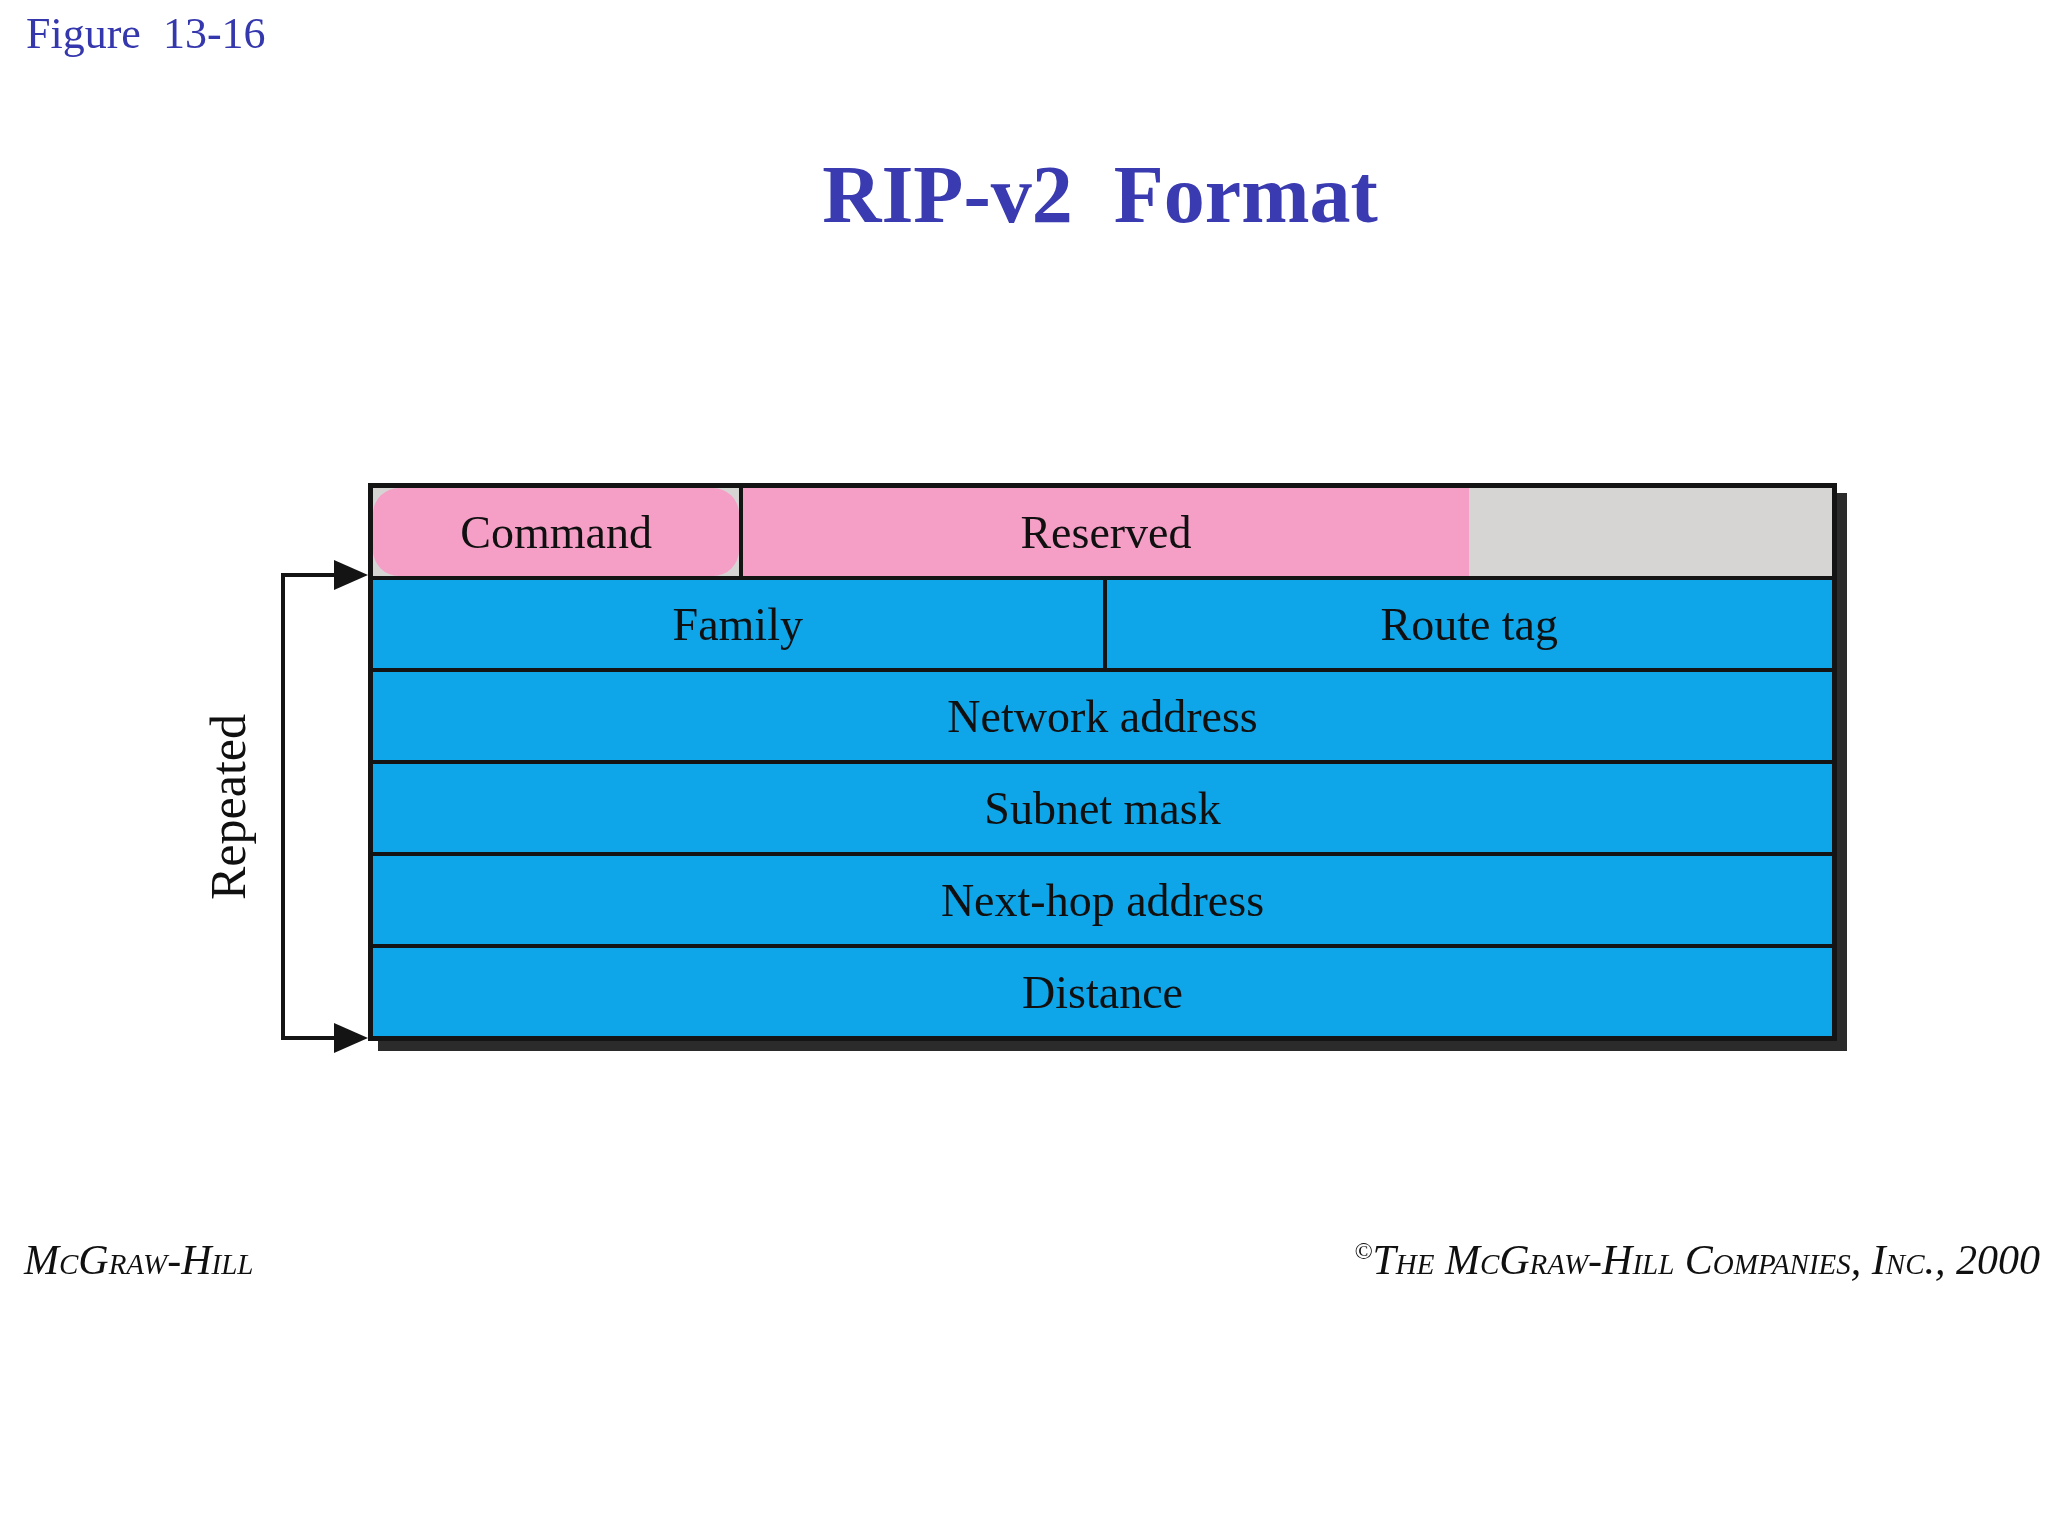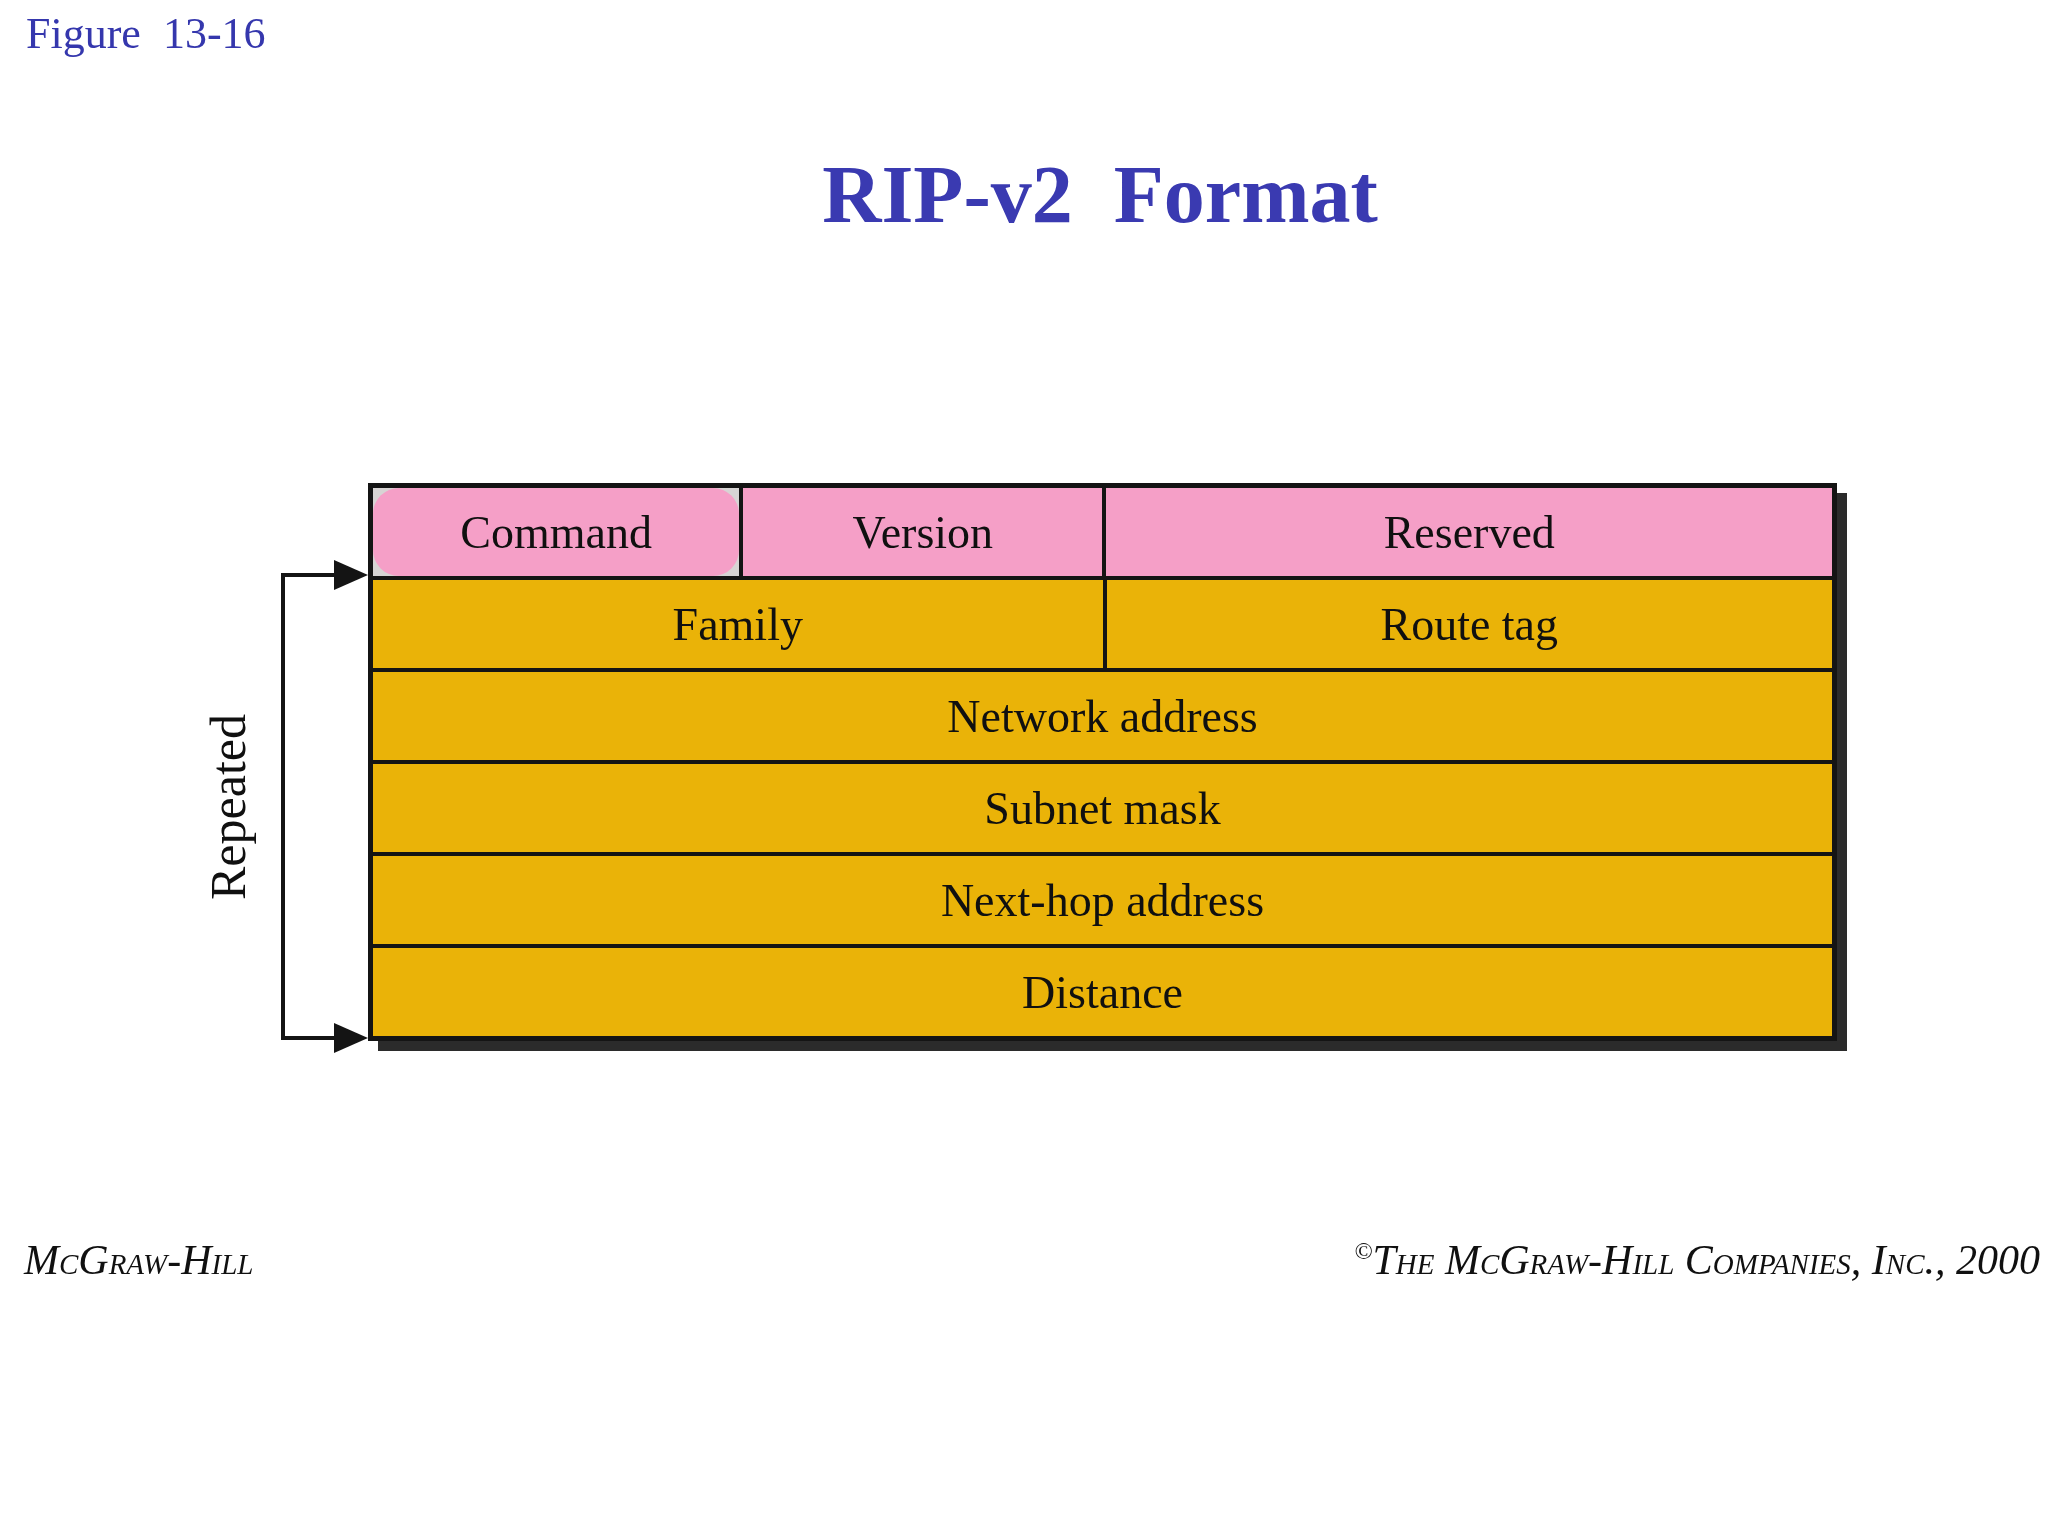--- a/index.html
+++ b/index.html
@@ -31,21 +31,21 @@
   .prow { flex:1 1 0; display:flex; min-height:0; }
   .prow + .prow { border-top:4px solid #141414; }
   .cell {
     box-sizing:border-box;
     display:flex; align-items:center; justify-content:center;
     font-size:46px; color:#101010; overflow:hidden;
   }
   .cell + .cell { border-left:4px solid #141414; }
   .w25a { width:25.1%;border-radius:26px; } .w25b { width:24.9%; } .w50 { width:50%; } .w100 { width:100%; }
   .pink { background:#f59fc7; }
-  .gray { background:#eab308; }
+  .gray { background:#0ea5e9; }
 
   
   .bracket-vline {
     position:absolute; left:281px; top:573px; width:4px; height:467px;
     background:#141414;
   }
   .arrow-line {
     position:absolute; left:281px; width:64px; height:4px; background:#141414;
   }
   .arrow-line.top { top:573px; }
@@ -93,21 +93,20 @@
   <div class="arrow-line top"></div>
   <div class="arrow-head top"></div>
   <div class="arrow-line bottom"></div>
   <div class="arrow-head bottom"></div>
 
   <div class="repeated-label">Repeated</div>
 
   <div class="packet-table">
     <div class="prow">
       <div class="cell pink w25a">Command</div>
-      <div class="cell pink w25b">Version</div>
       <div class="cell pink w50">Reserved</div>
     </div>
     <div class="prow">
       <div class="cell gray w50">Family</div>
       <div class="cell gray w50">Route tag</div>
     </div>
     <div class="prow">
       <div class="cell gray w100">Network address</div>
     </div>
     <div class="prow">

